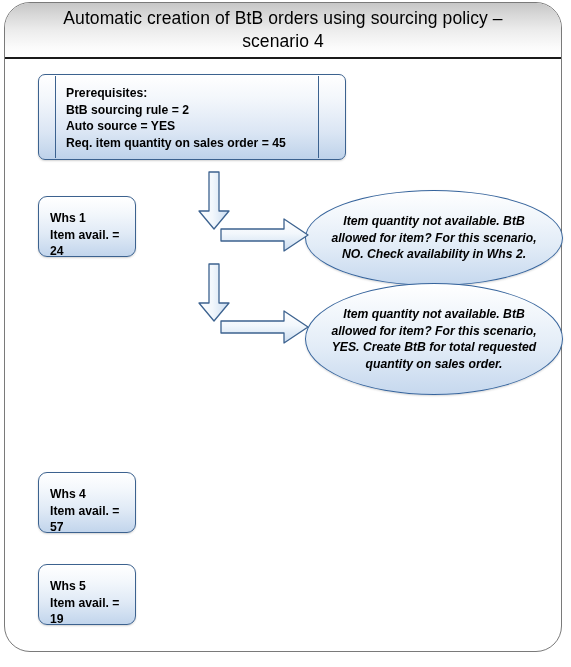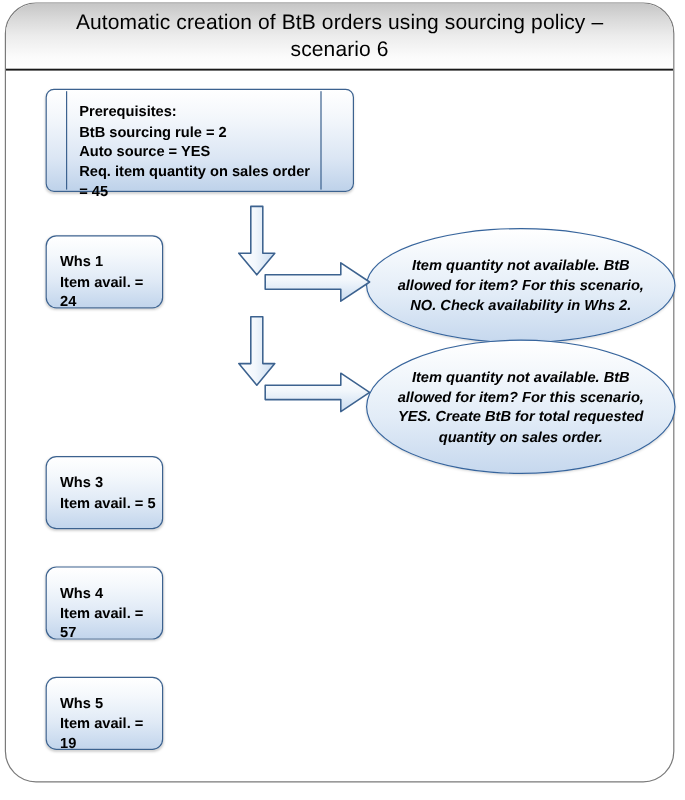--- a/index.html
+++ b/index.html
@@ -69,21 +69,21 @@
     color: #000000;
     line-height: 16.5px;
     white-space: pre-line;
   }
 
   
   #prerequisites-box {
     position: absolute;
     left: 33px;
     top: 15px;
-    width: 257px;
+    width: 308px;
     height: 86px;
     box-sizing: border-box;
     border: 1px solid #3c628f;
     border-radius: 7px;
     background: linear-gradient(to bottom, #ffffff 0%, #f2f6fb 30%, #dbe6f4 68%, #bed2ea 100%);
     box-shadow: 0 1px 2px rgba(0,0,0,0.18);
   }
   #prerequisites-box .bar-left,
   #prerequisites-box .bar-right {
     position: absolute;
@@ -149,42 +149,38 @@
   #arrow-down-2 { left: 192px; top: 204px; }
   #arrow-right-1 { left: 215px; top: 158px; }
   #arrow-right-2 { left: 215px; top: 250px; }
 </style>
 </head>
 <body>
 
 <div id="diagram-frame">
 
   <div id="frame-header">
-    <div id="frame-title">Automatic creation of BtB orders using sourcing policy – scenario 6</div>
+    <div id="frame-title">Automatic creation of BtB orders using sourcing policy – scenario 4</div>
   </div>
 
   <div id="canvas">
 
     <div id="prerequisites-box">
       <div class="bar-left"></div>
       <div class="bar-right"></div>
       <div id="prerequisites-text" class="node-text">Prerequisites:
 BtB sourcing rule = 2
 Auto source = YES
 Req. item quantity on sales order = 45</div>
     </div>
 
     <div class="whs-box" style="top:137px">
       <div class="whs-label node-text">Whs 1
 Item avail. = 24</div>
     </div>
-    <div class="whs-box" style="top:321px">
-      <div class="whs-label node-text">Whs 3
-Item avail. = 5</div>
-    </div>
     <div class="whs-box" style="top:413px">
       <div class="whs-label node-text">Whs 4
 Item avail. = 57</div>
     </div>
     <div class="whs-box" style="top:505px">
       <div class="whs-label node-text">Whs 5
 Item avail. = 19</div>
     </div>
 
     <div class="ellipse" id="ellipse-1">

